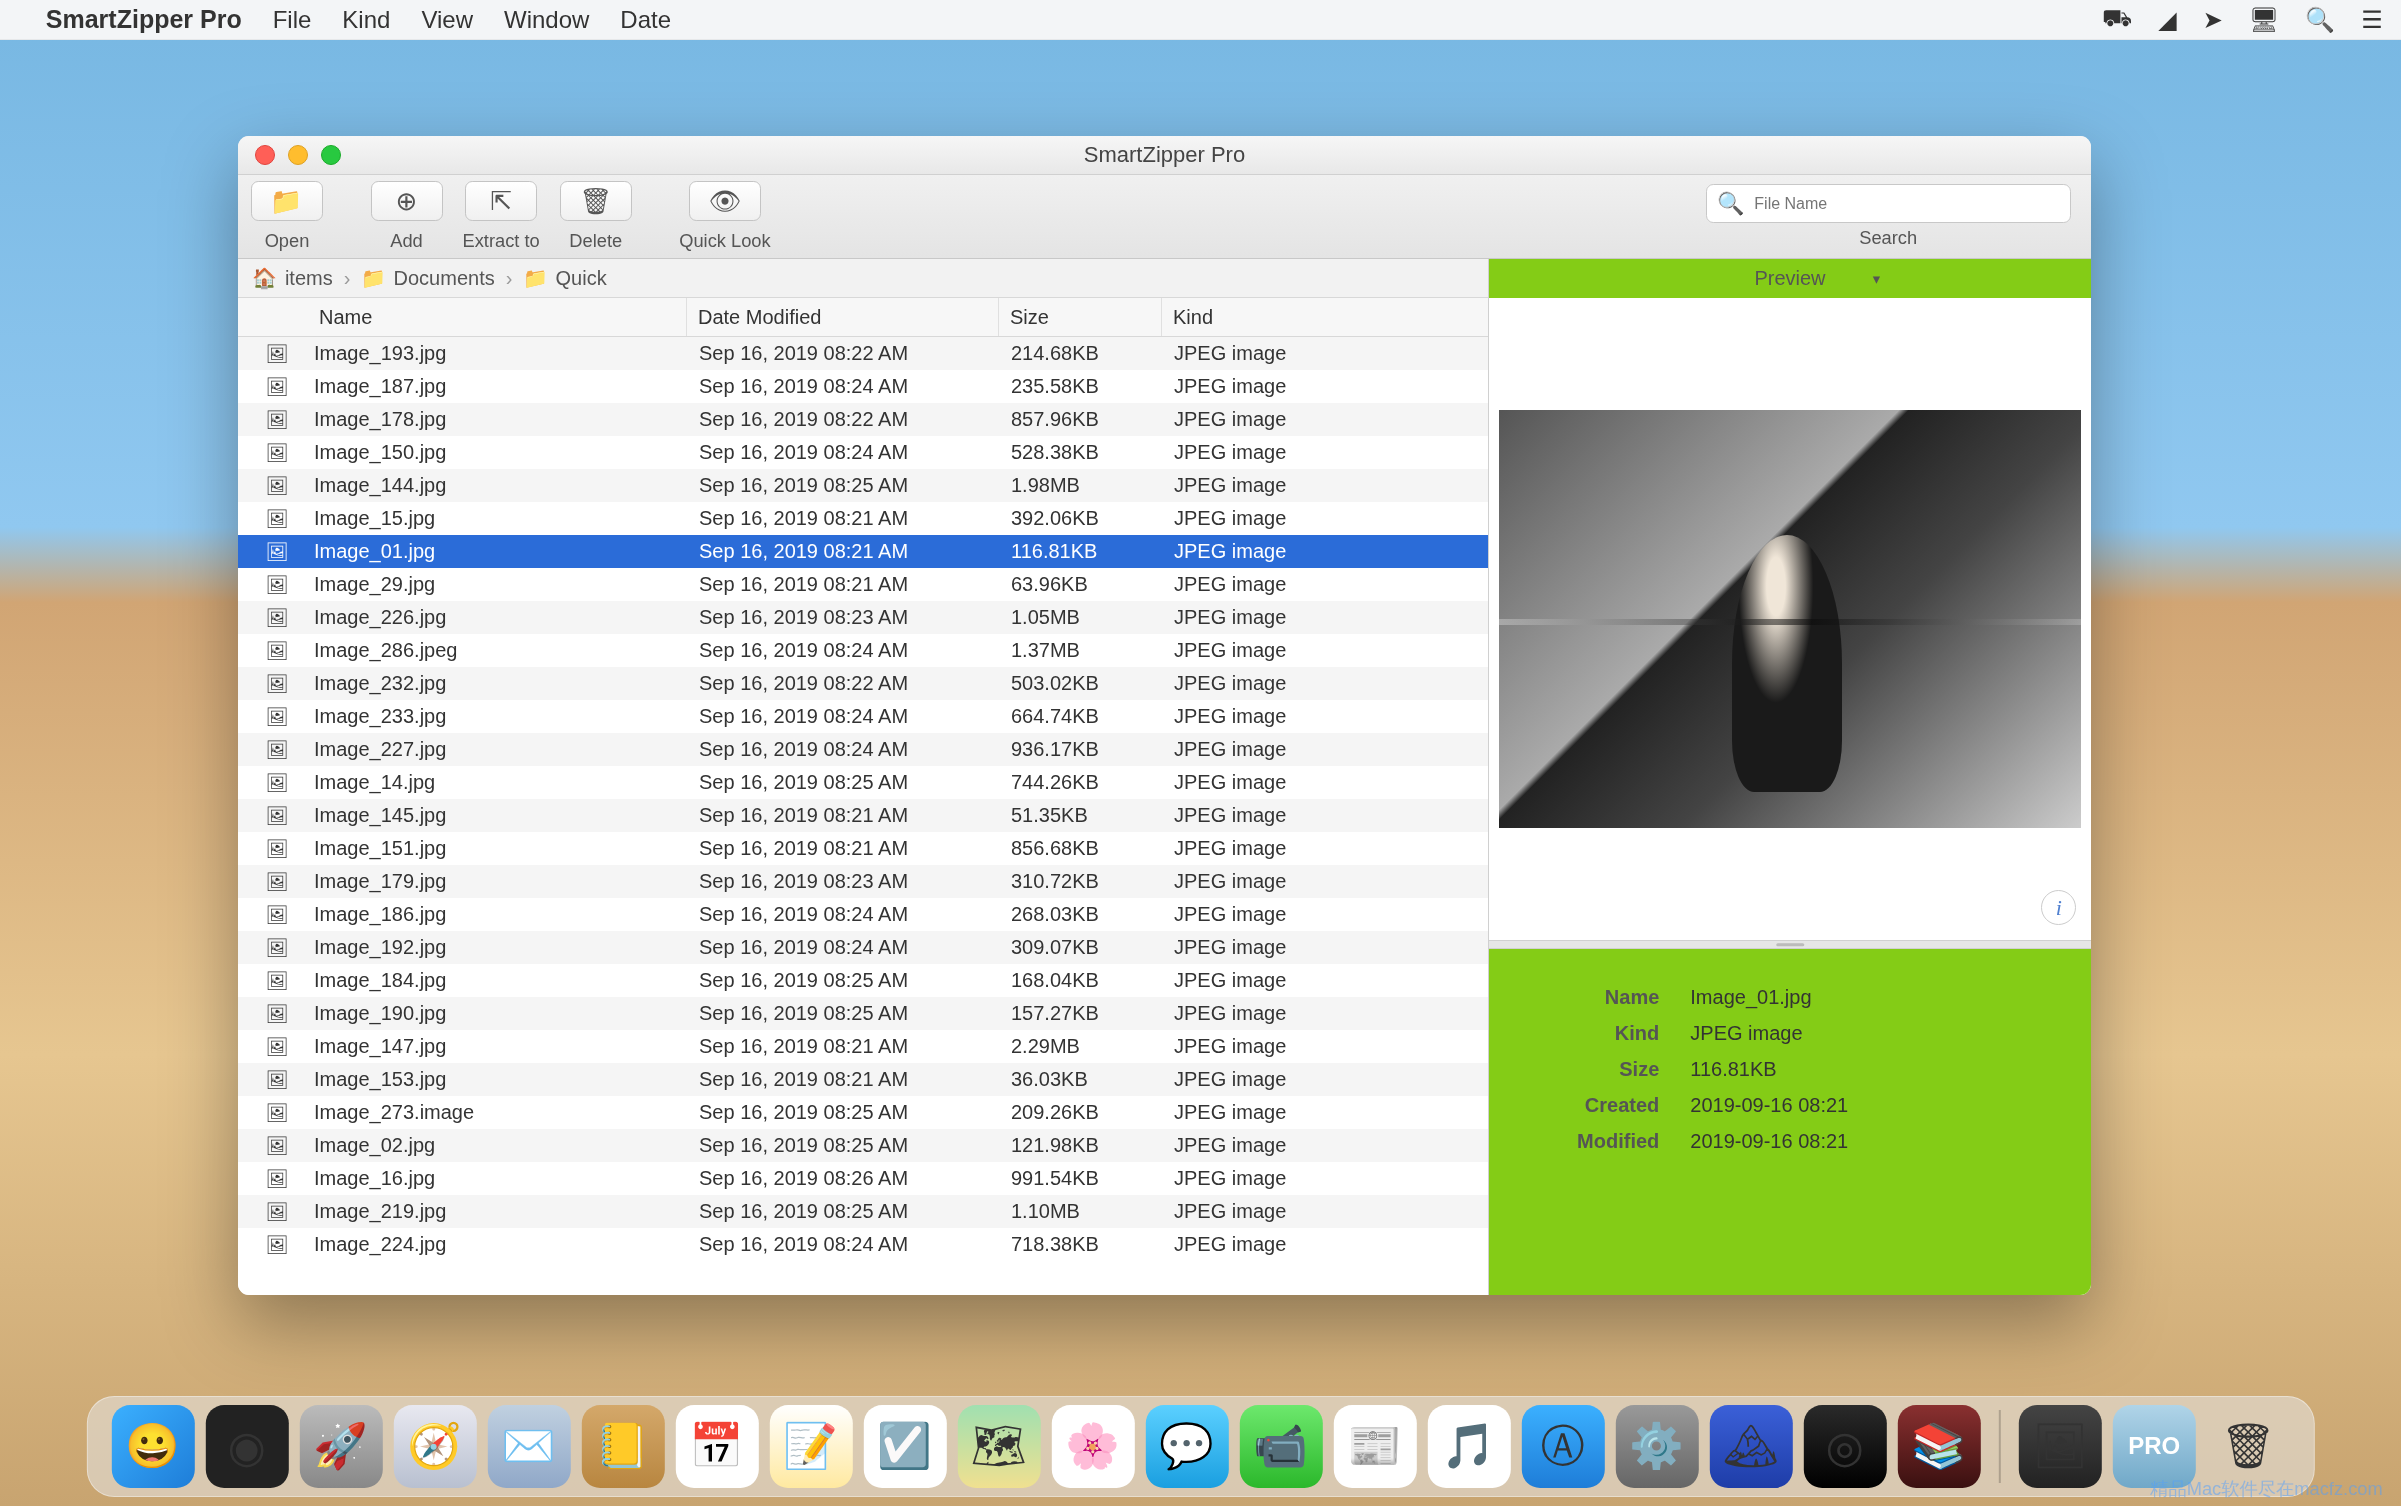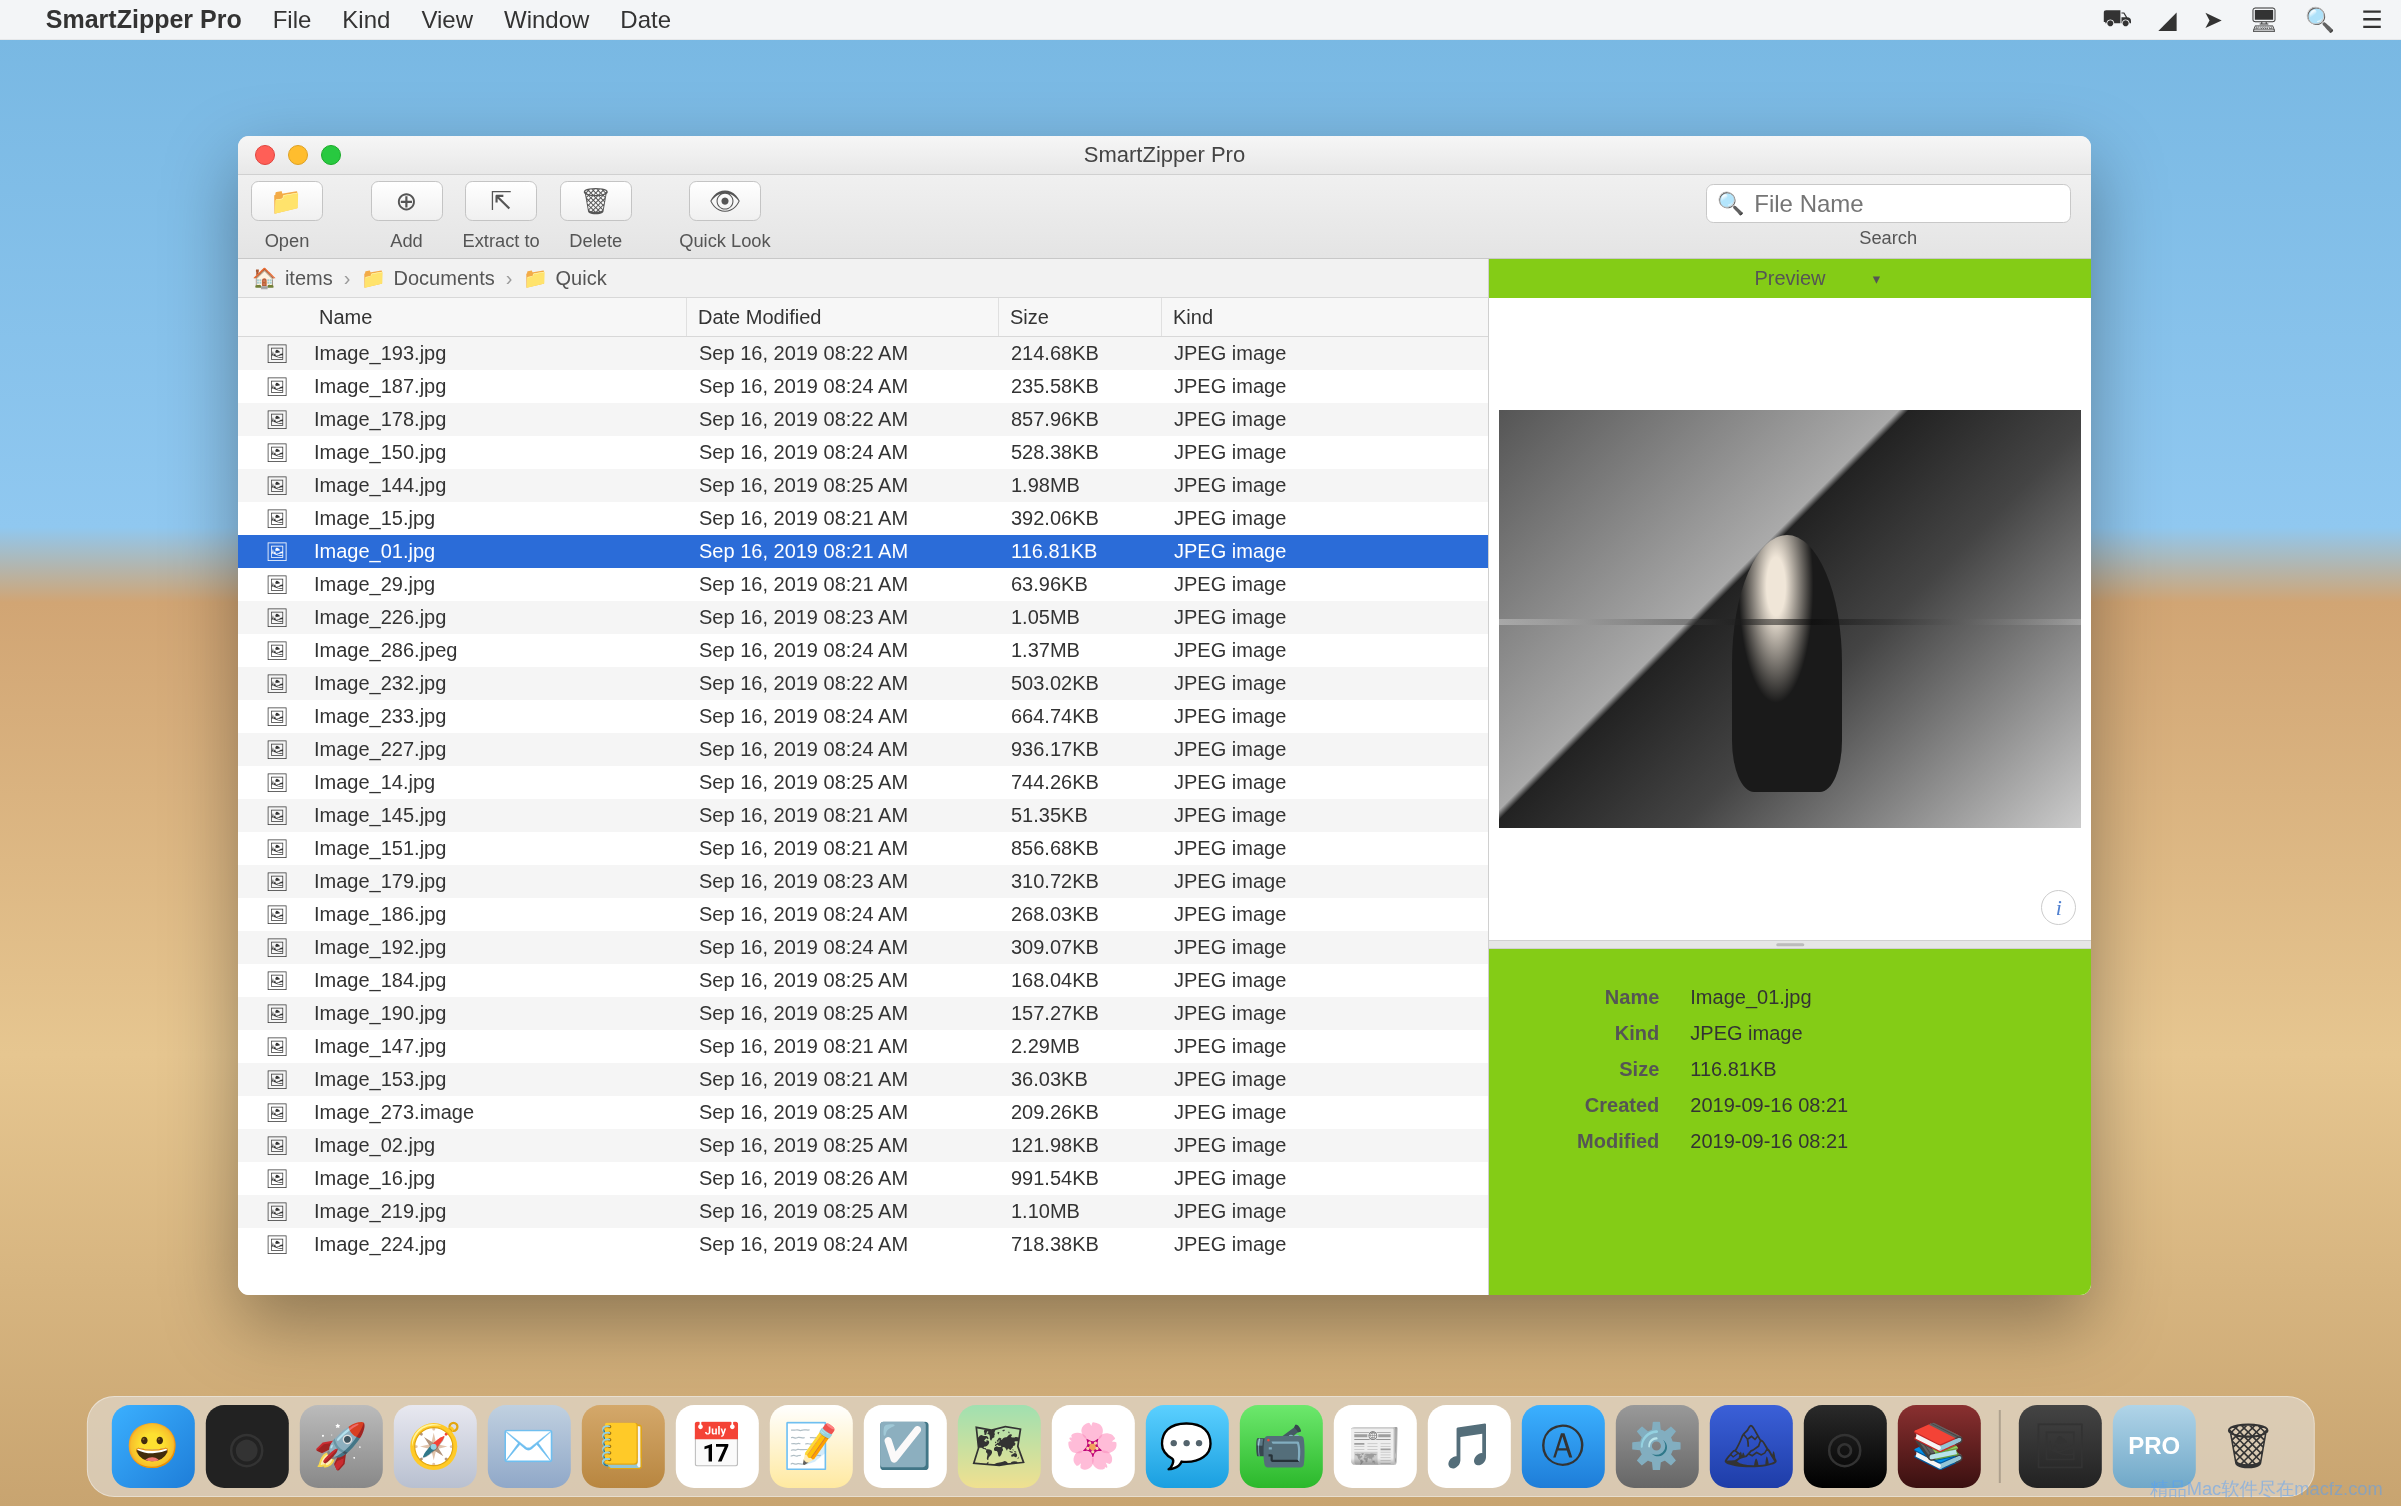--- a/index.html
+++ b/index.html
@@ -85,21 +85,21 @@
 .search-wrapper { display: flex; flex-direction: column; align-items: center; margin-left: auto; padding-right: 7.3px; }
 .search-box {
   width: 365px; height: 39px;
   background: #fff;
   border: 0.9px solid #c8c8c8;
   border-radius: 7.3px;
   display: flex; align-items: center;
   padding: 0 11px;
 }
 .search-box .sicon { color: #999; font-size: 22px; margin-right: 9.2px; }
-.search-box input { border: none; outline: none; flex: 1; font-size: 24px; color: #888; background: transparent; }
+.search-box input { border: none; outline: none; flex: 1; font-size: 16px; color: #888; background: transparent; }
 .search-label { font-size: 18.3px; color: #555; margin-top: 4px; }
 
 
 .window-body { flex: 1; display: flex; background: #fff; }
 
 .left-pane { flex: 1 1 auto; display: flex; flex-direction: column; border-right: 0.9px solid #d0d0d0; }
 .breadcrumb {
   height: 39px;
   background: #f2f2f2;
   border-bottom: 0.9px solid #d8d8d8;

